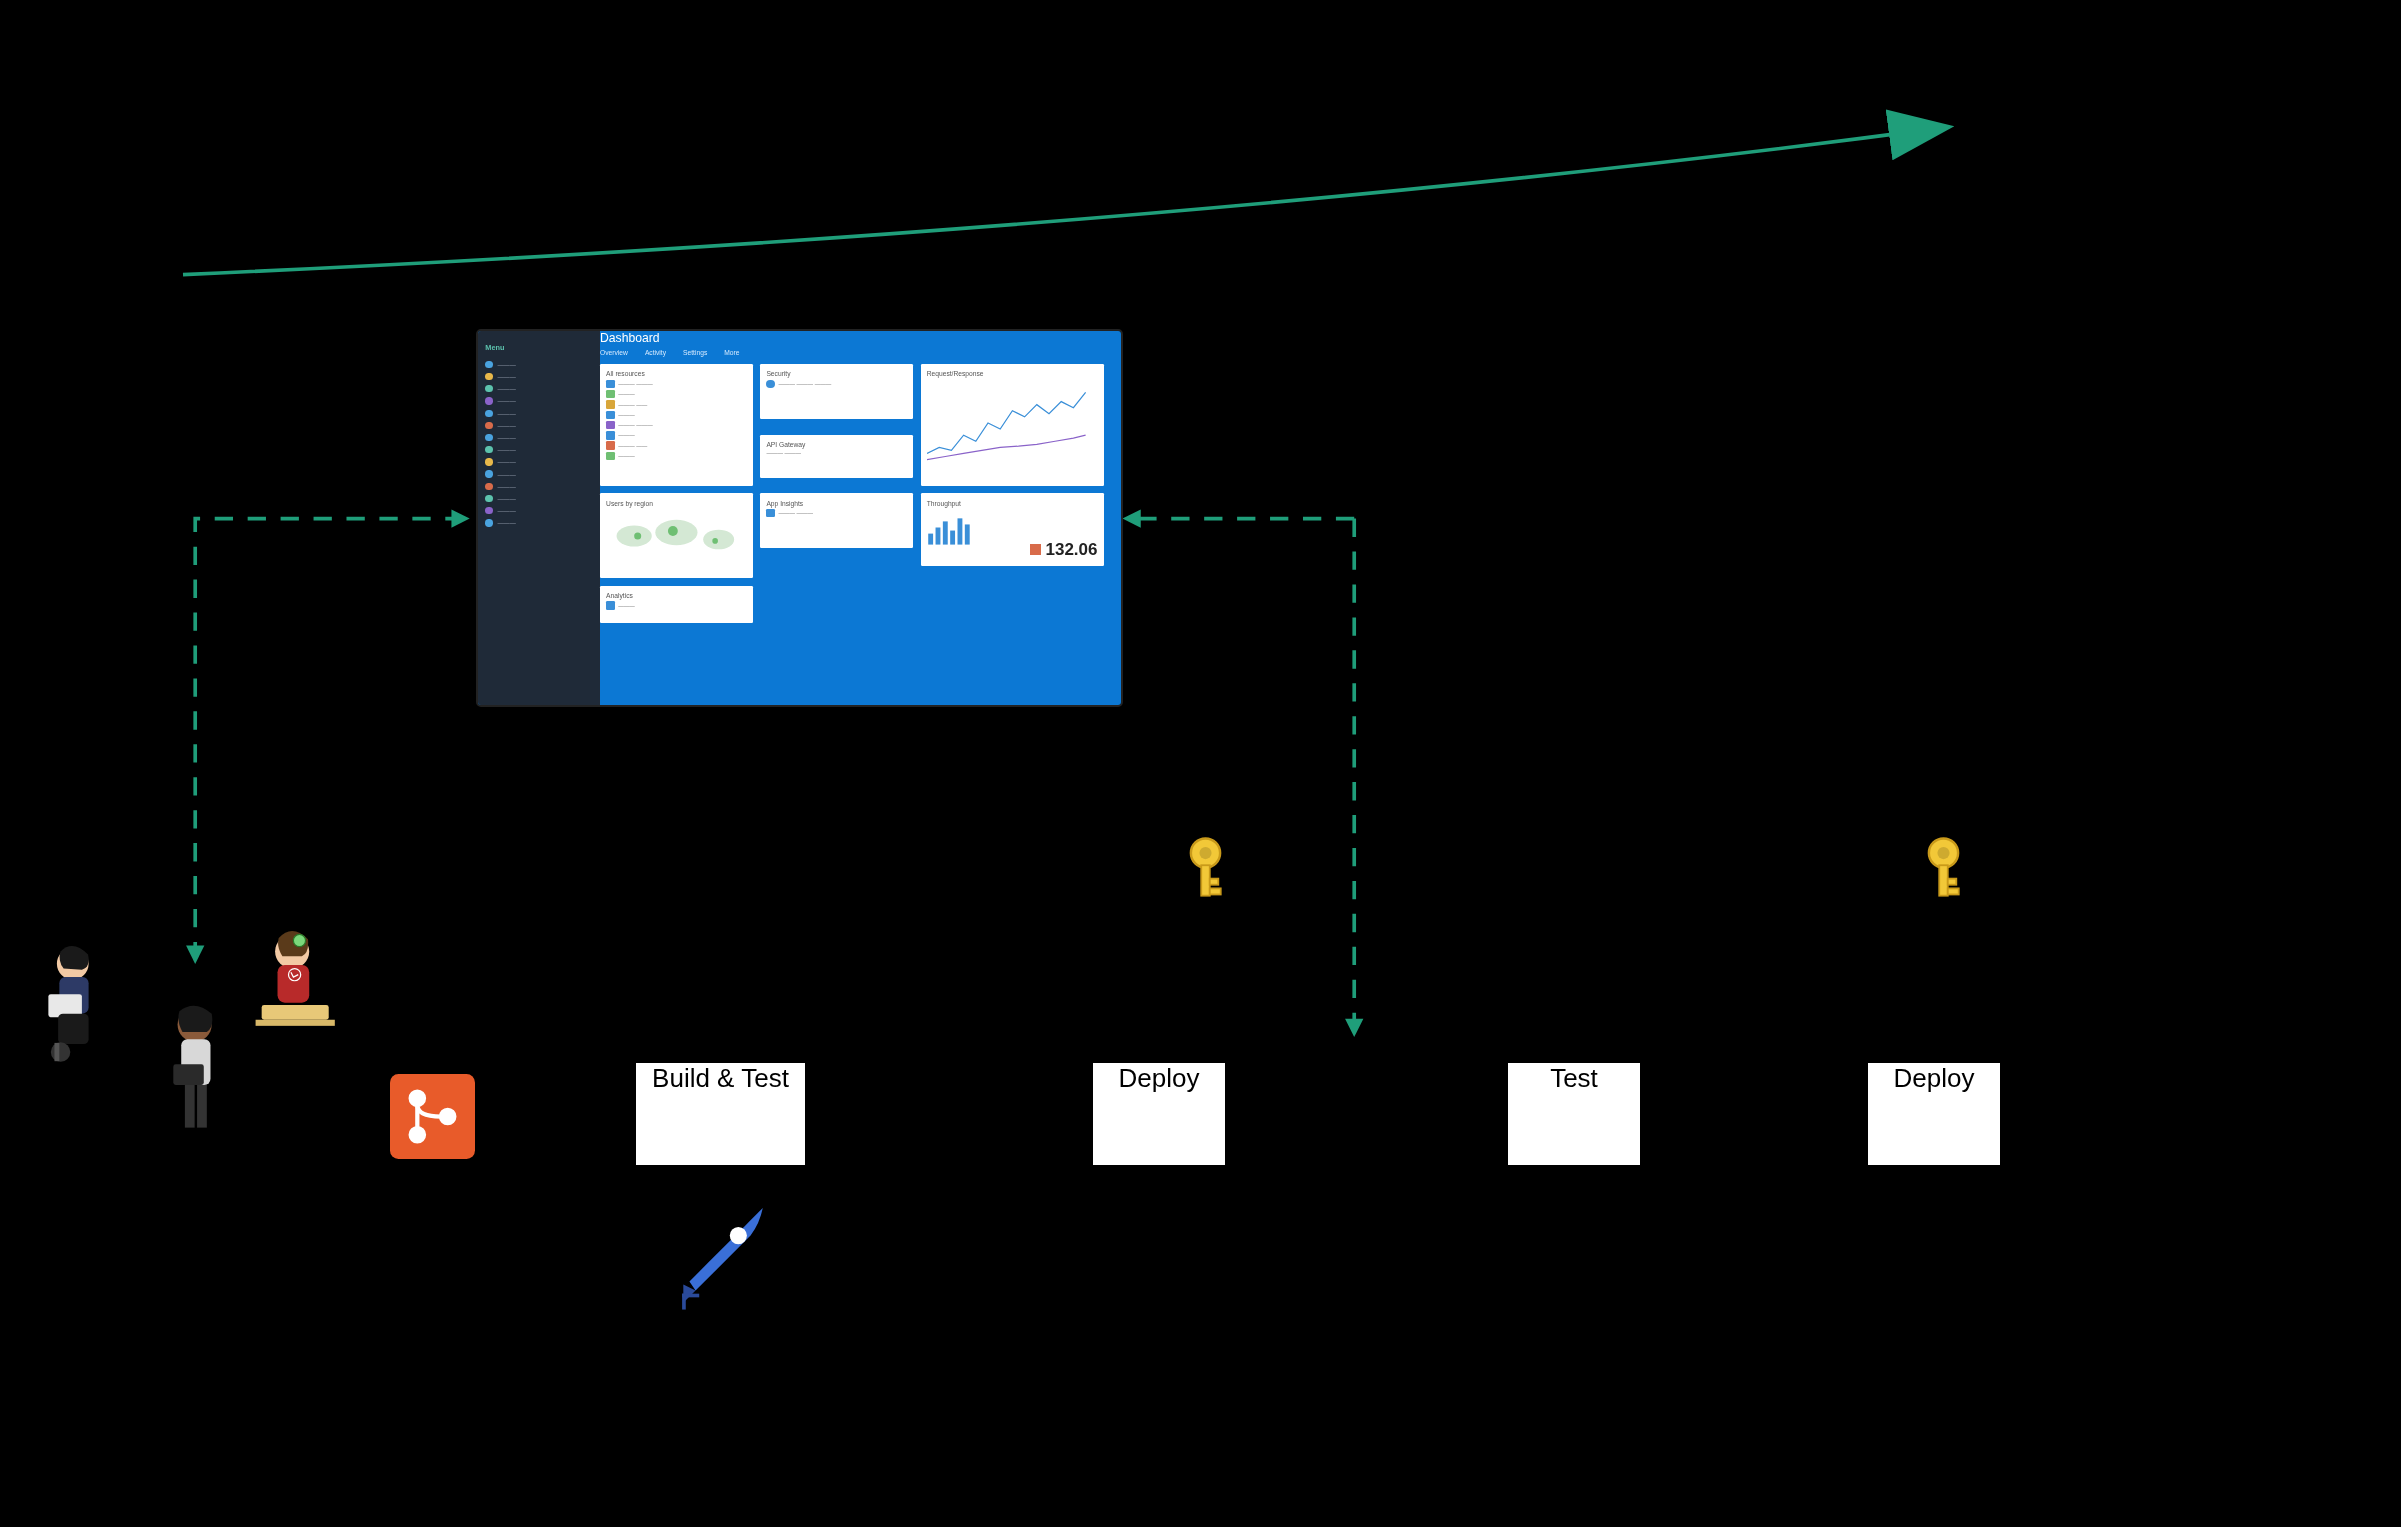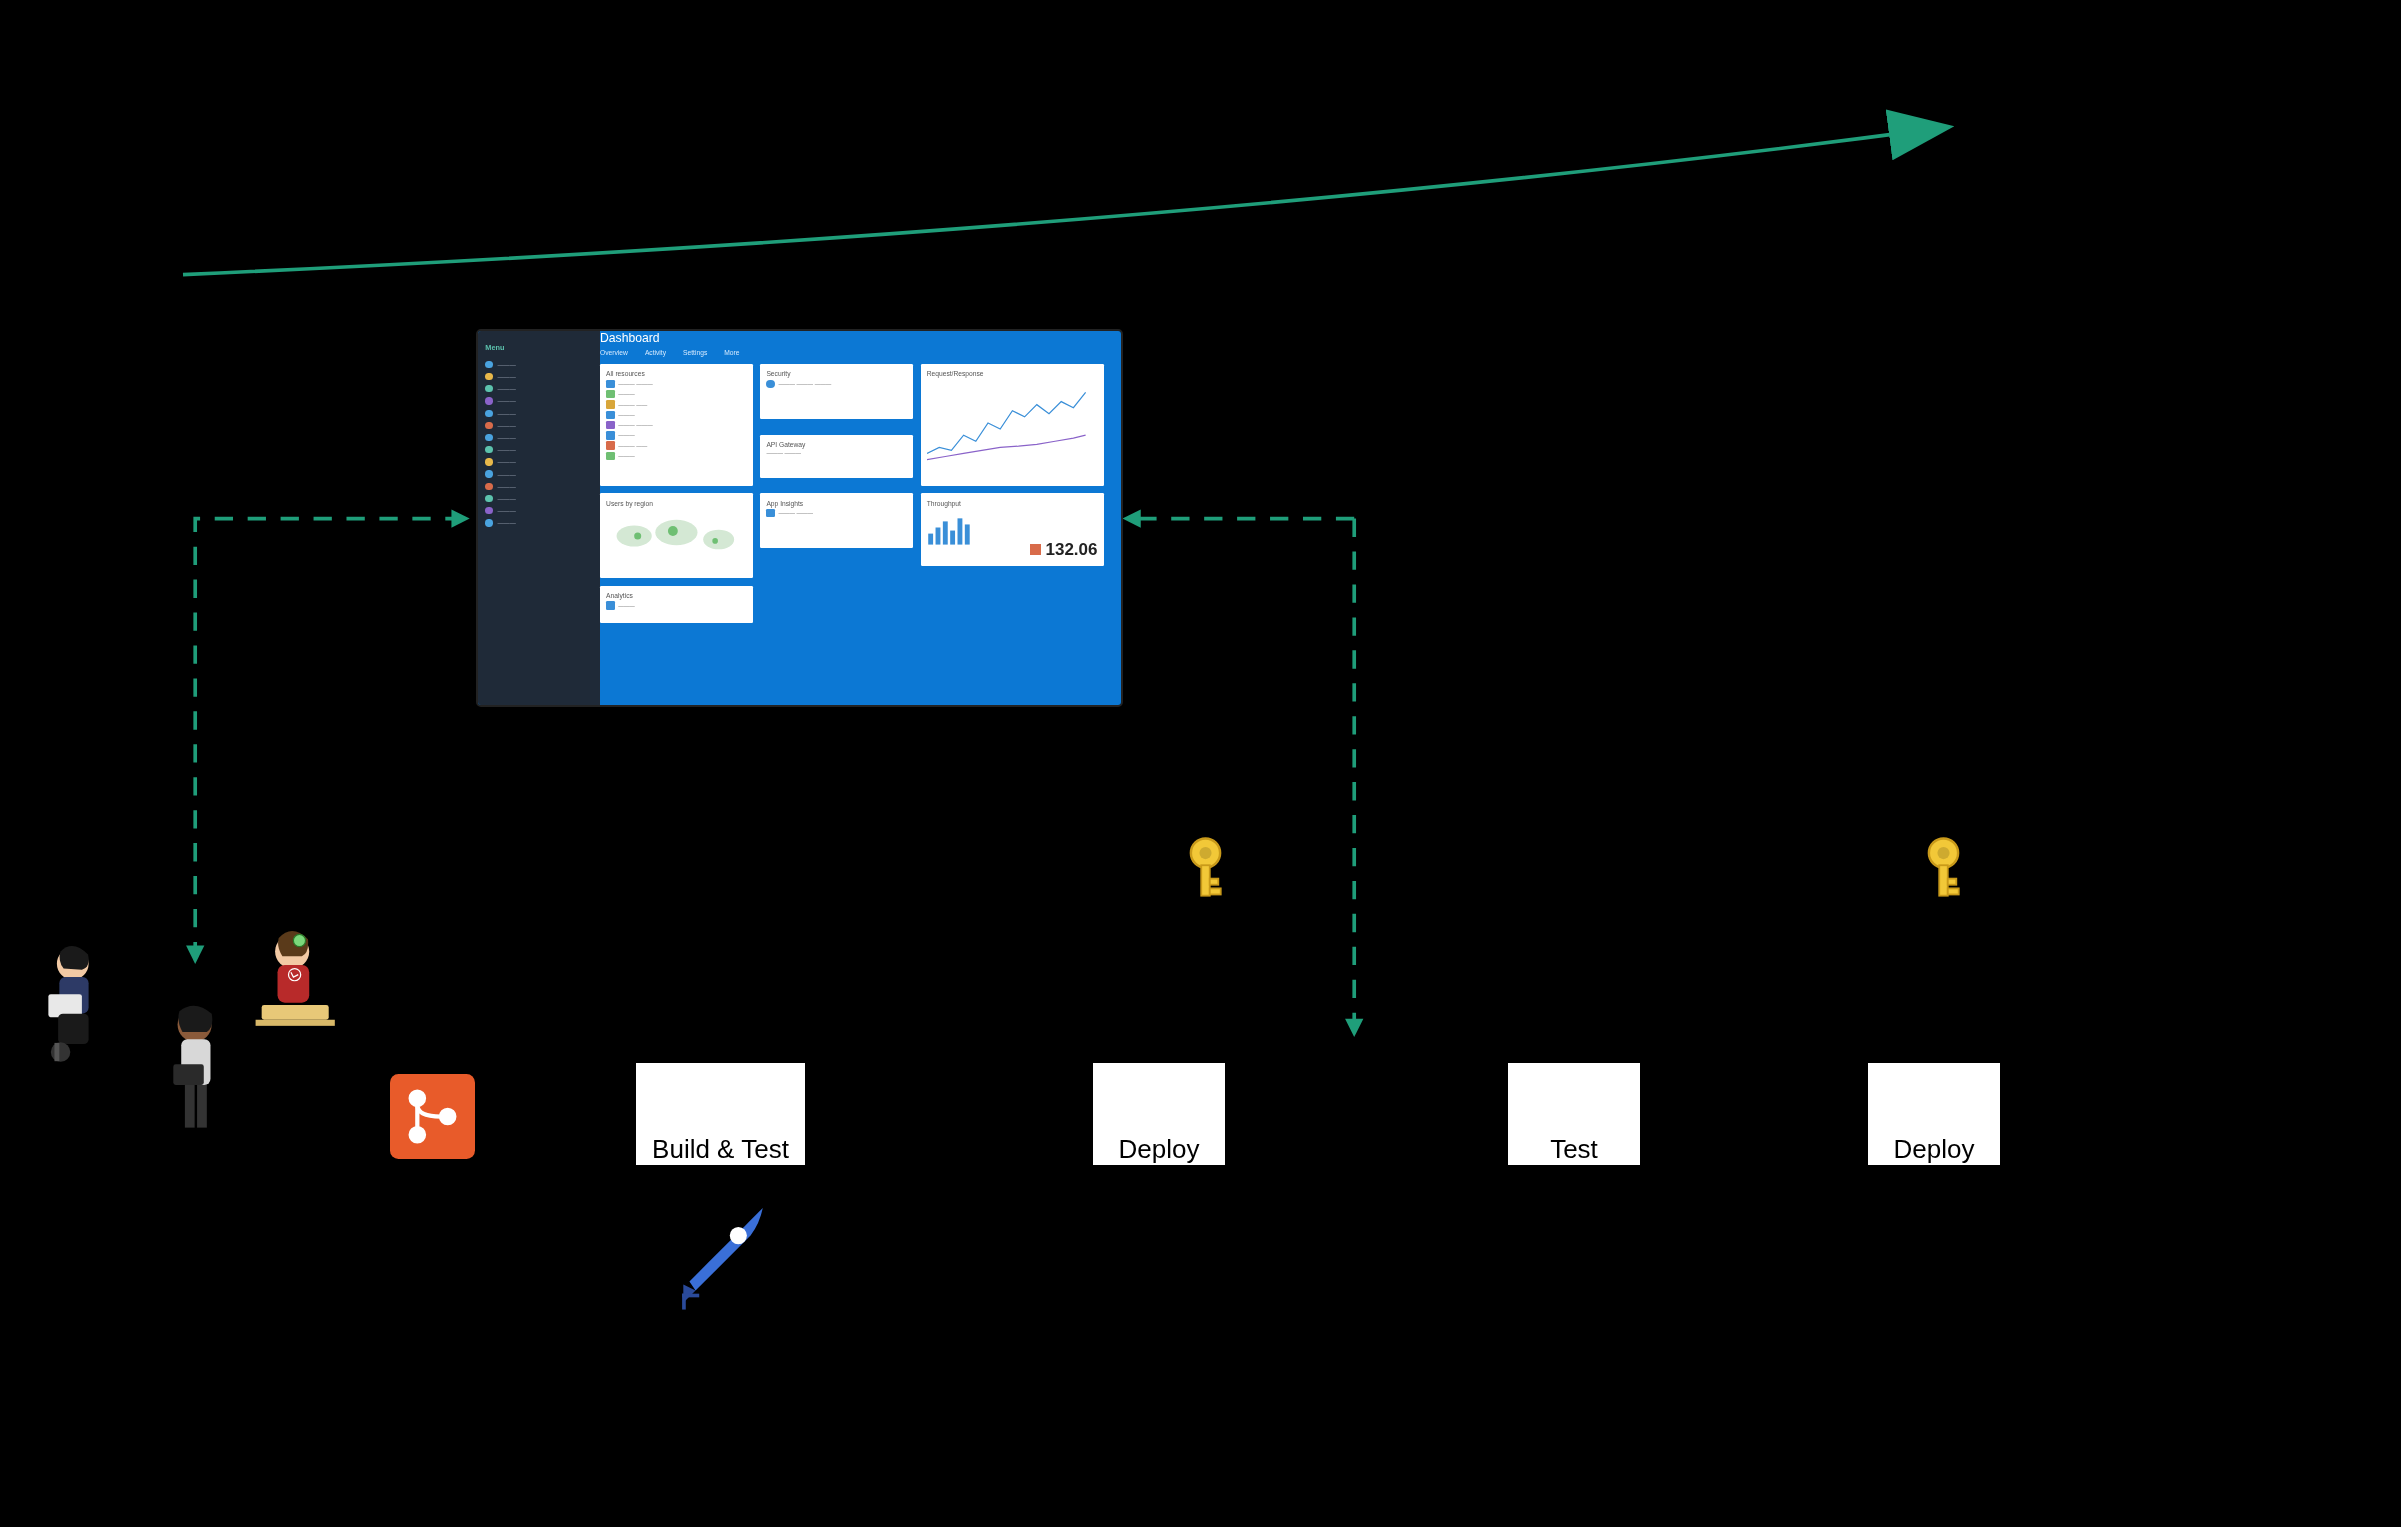--- a/index.html
+++ b/index.html
@@ -9,21 +9,21 @@
       height: 1527px;
       position: relative;
       font-family: Arial, sans-serif;
       overflow: hidden;
     }
     .pipeline-box {
       position: absolute;
       background: #fff;
       border: 1.2px solid #000;
       display: flex;
-      align-items: flex-end;
+      align-items: flex-start;
       justify-content: center;
       font-size: 26px;
       color: #000;
     }
     .key-icon {
       position: absolute;
     }
     .arrow-curve {
       position: absolute;
       top: 0;

